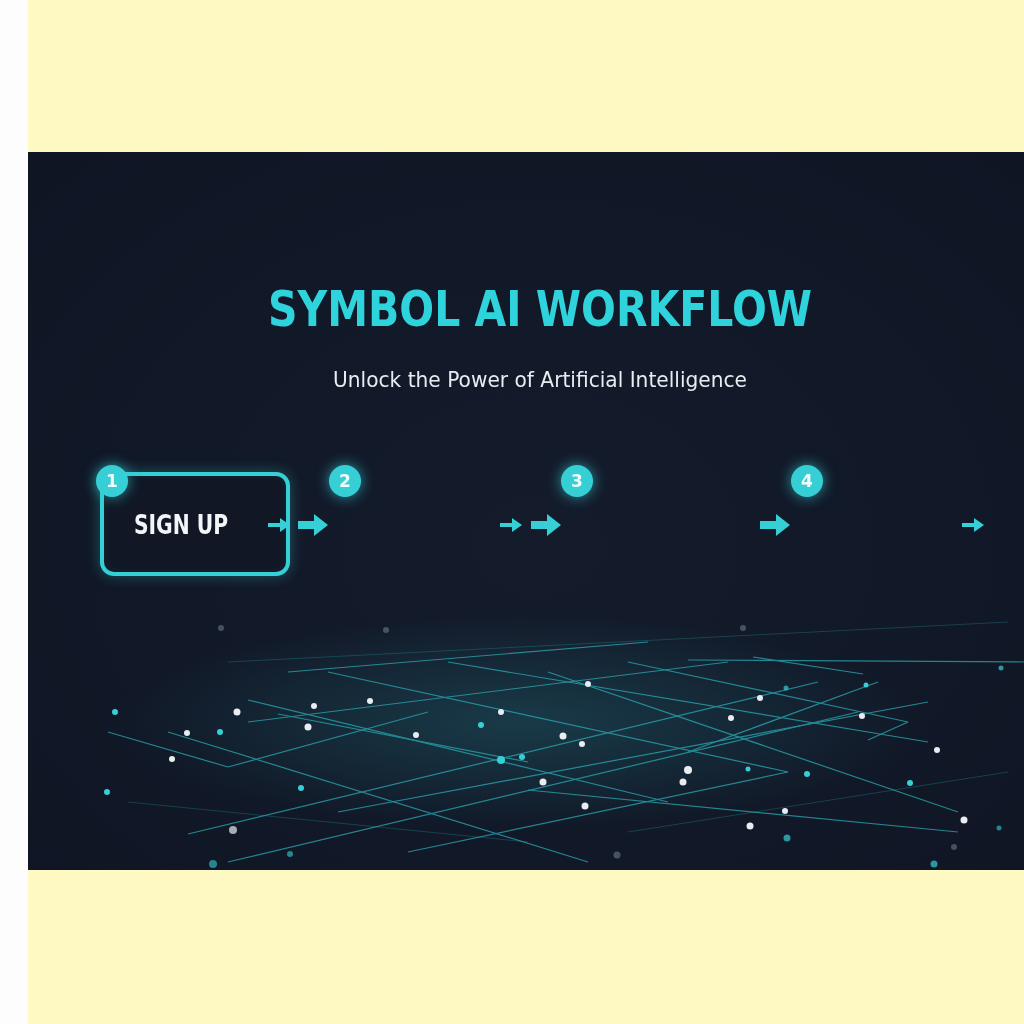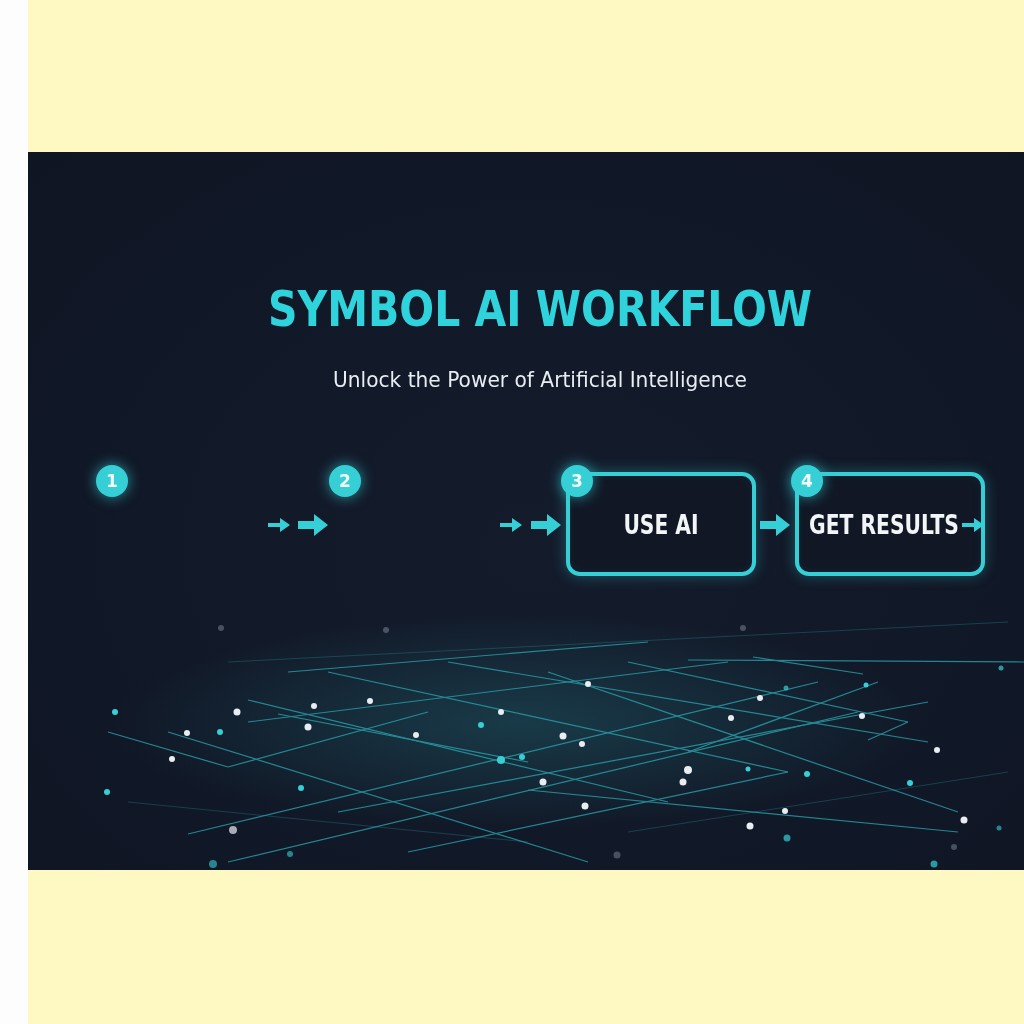--- a/index.html
+++ b/index.html
@@ -113,50 +113,47 @@
   </style>
 </head>
 <body>
 
 <div class="stage">
   <div class="panel">
 
     <div class="title">SYMBOL AI WORKFLOW</div>
     <div class="subtitle">Unlock the Power of Artificial Intelligence</div>
 
+    <div class="step" style="left:72px;">
+      <div class="step-label" style="left:-14px;">SIGN UP</div>
+    </div>
     <div class="badge" style="left:68px;">1</div>
     <svg class="inner-arrow" style="left:240px;" viewBox="0 0 22 14">
       <path d="M0 5 H12 V0 L22 7 L12 14 V9 H0 Z" fill="#36cfd6"></path>
     </svg>
 
     <svg class="connector" style="left:270px;" viewBox="0 0 30 22">
       <path d="M0 7 H16 V0 L30 11 L16 22 V15 H0 Z" fill="#36cfd6"></path>
     </svg>
 
     <div class="badge" style="left:301px;">2</div>
     <svg class="inner-arrow" style="left:472px;" viewBox="0 0 22 14">
       <path d="M0 5 H12 V0 L22 7 L12 14 V9 H0 Z" fill="#36cfd6"></path>
     </svg>
 
     <svg class="connector" style="left:503px;" viewBox="0 0 30 22">
       <path d="M0 7 H16 V0 L30 11 L16 22 V15 H0 Z" fill="#36cfd6"></path>
     </svg>
 
-    <div class="step" style="left:538px;">
-      <div class="step-label">USE AI</div>
-    </div>
     <div class="badge" style="left:533px;">3</div>
 
     <svg class="connector" style="left:732px;" viewBox="0 0 30 22">
       <path d="M0 7 H16 V0 L30 11 L16 22 V15 H0 Z" fill="#36cfd6"></path>
     </svg>
 
-    <div class="step" style="left:767px;">
-      <div class="step-label" style="left:-10px;">GET RESULTS</div>
-    </div>
     <div class="badge" style="left:763px;">4</div>
     <svg class="inner-arrow" style="left:934px;" viewBox="0 0 22 14">
       <path d="M0 5 H12 V0 L22 7 L12 14 V9 H0 Z" fill="#36cfd6"></path>
     </svg>
 
     <svg class="network" viewBox="0 0 1024 268">
       <defs>
         <radialGradient id="glow" cx="48%" cy="45%" r="40%">
           <stop offset="0%" stop-color="#36cfd6" stop-opacity="0.18"></stop>
           <stop offset="100%" stop-color="#36cfd6" stop-opacity="0"></stop>

